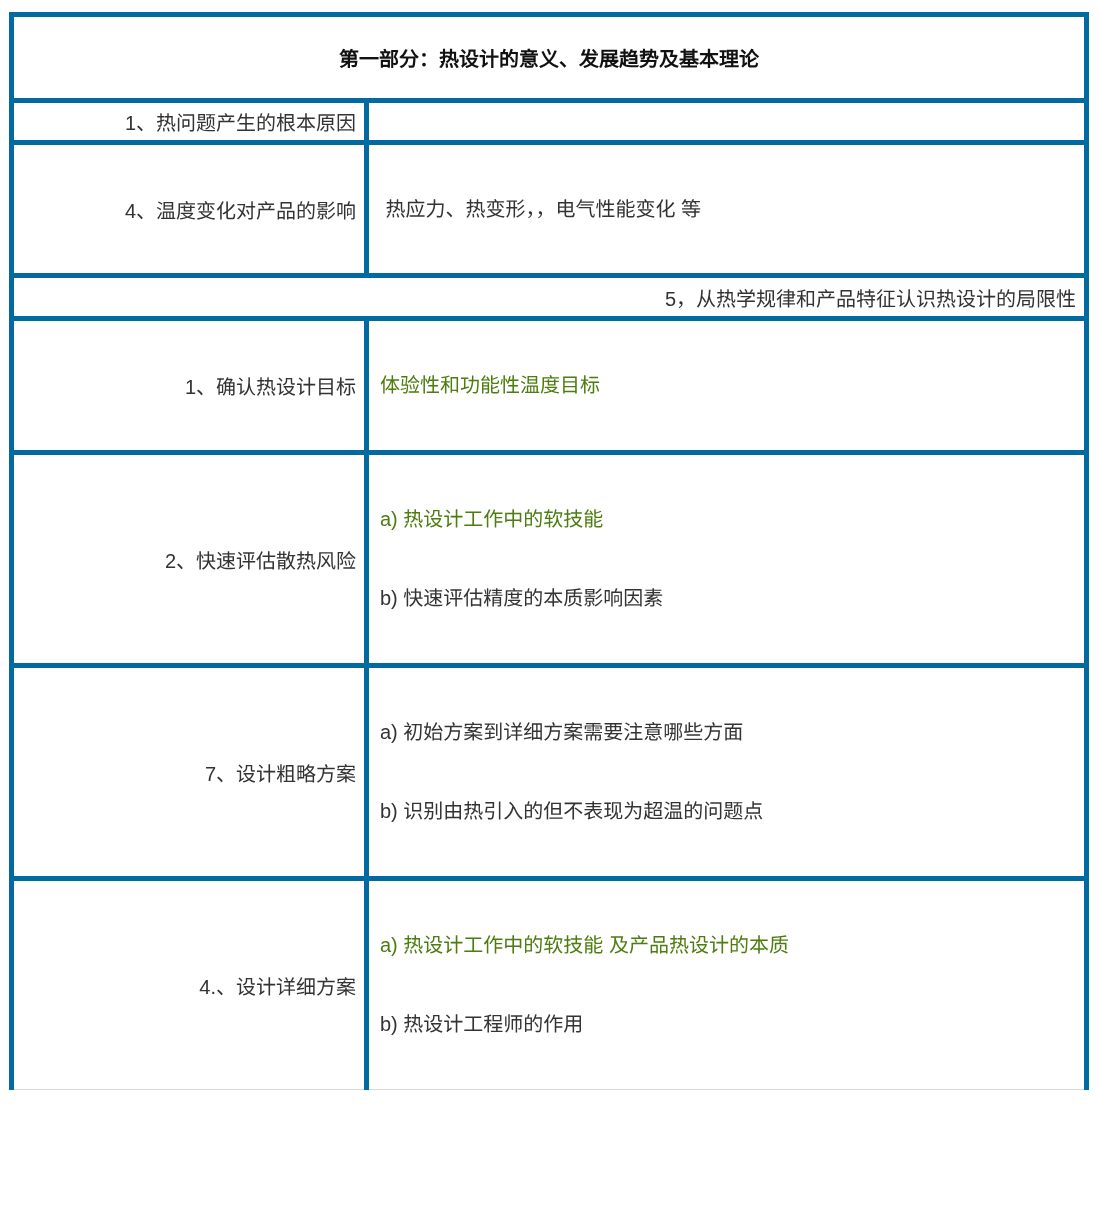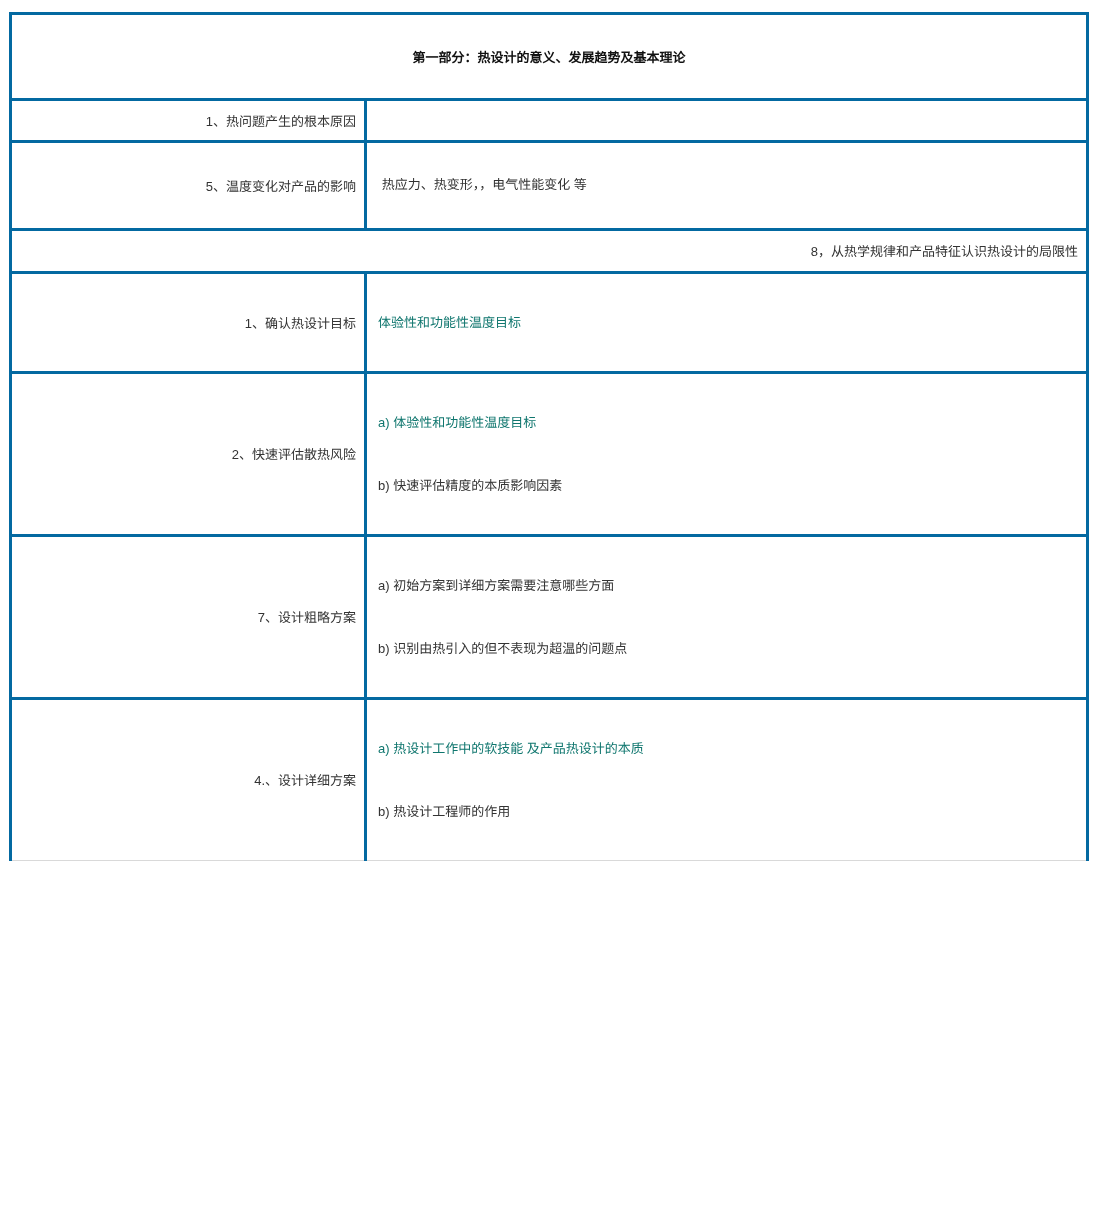--- a/index.html
+++ b/index.html
@@ -14,38 +14,38 @@
   }
   table.outline {
     position: absolute;
     left: 9px;
     top: 12px;
     width: 1080px;
     border-collapse: collapse;
     table-layout: fixed;
   }
   table.outline td {
-    border: 3px solid #0369a1;
+    border: 5px solid #0369a1;
     border-bottom: 1px solid #d9d9d9;
     vertical-align: middle;
-    font-size: 13px;
+    font-size: 20px;
     white-space: pre-wrap;
     word-break: break-word;
   }
   td.title-cell {
     text-align: center;
     font-weight: bold;
     font-size: 20px;
     color: #111111;
   }
   td.label-cell   { padding: 2px 8px 2px 13px; text-align: right; }
   td.content-cell { padding: 2px 8px 2px 11px; }
   .cell-line { line-height: 1.6; }
   tr.lh-mid .cell-line { line-height: 33px; }
-  .muted { color: #0f766e; }
+  .muted { color: #4d7c0f; }
   
 </style>
 </head>
 <body>
 
 <div id="viewport">
   <table class="outline">
     <colgroup>
       <col style="width:355px">
       <col>
@@ -53,39 +53,39 @@
     <tbody>
 
       <tr style="height:86px">
         <td colspan="2" class="title-cell">第一部分：热设计的意义、发展趋势及基本理论</td>
       </tr>
       <tr style="height:42px">
         <td class="label-cell">1、热问题产生的根本原因</td>
         <td class="content-cell"></td>
       </tr>
       <tr style="height:37px">
-        <td class="label-cell">5、温度变化对产品的影响</td>
+        <td class="label-cell">4、温度变化对产品的影响</td>
         <td class="content-cell">
           <div class="cell-line"> 热应力、热变形，，电气性能变化 等</div>
         </td>
       </tr>
       <tr style="height:43px">
-        <td colspan="2" class="label-cell">8，从热学规律和产品特征认识热设计的局限性</td>
+        <td colspan="2" class="label-cell">5，从热学规律和产品特征认识热设计的局限性</td>
       </tr>
 
       <tr class="lh-mid" style="height:36px">
         <td class="label-cell"> 1、确认热设计目标</td>
         <td class="content-cell">
           <div class="cell-line muted">体验性和功能性温度目标</div>
         </td>
       </tr>
       <tr class="lh-mid" style="height:70px">
         <td class="label-cell">2、快速评估散热风险</td>
         <td class="content-cell">
-          <div class="cell-line muted">a) 体验性和功能性温度目标</div>
+          <div class="cell-line muted">a) 热设计工作中的软技能</div>
           <div class="cell-line">b) 快速评估精度的本质影响因素</div>
         </td>
       </tr>
       <tr class="lh-mid" style="height:68px">
         <td class="label-cell">7、设计粗略方案</td>
         <td class="content-cell">
           <div class="cell-line">a) 初始方案到详细方案需要注意哪些方面</div>
           <div class="cell-line">b) 识别由热引入的但不表现为超温的问题点</div>
         </td>
       </tr>

